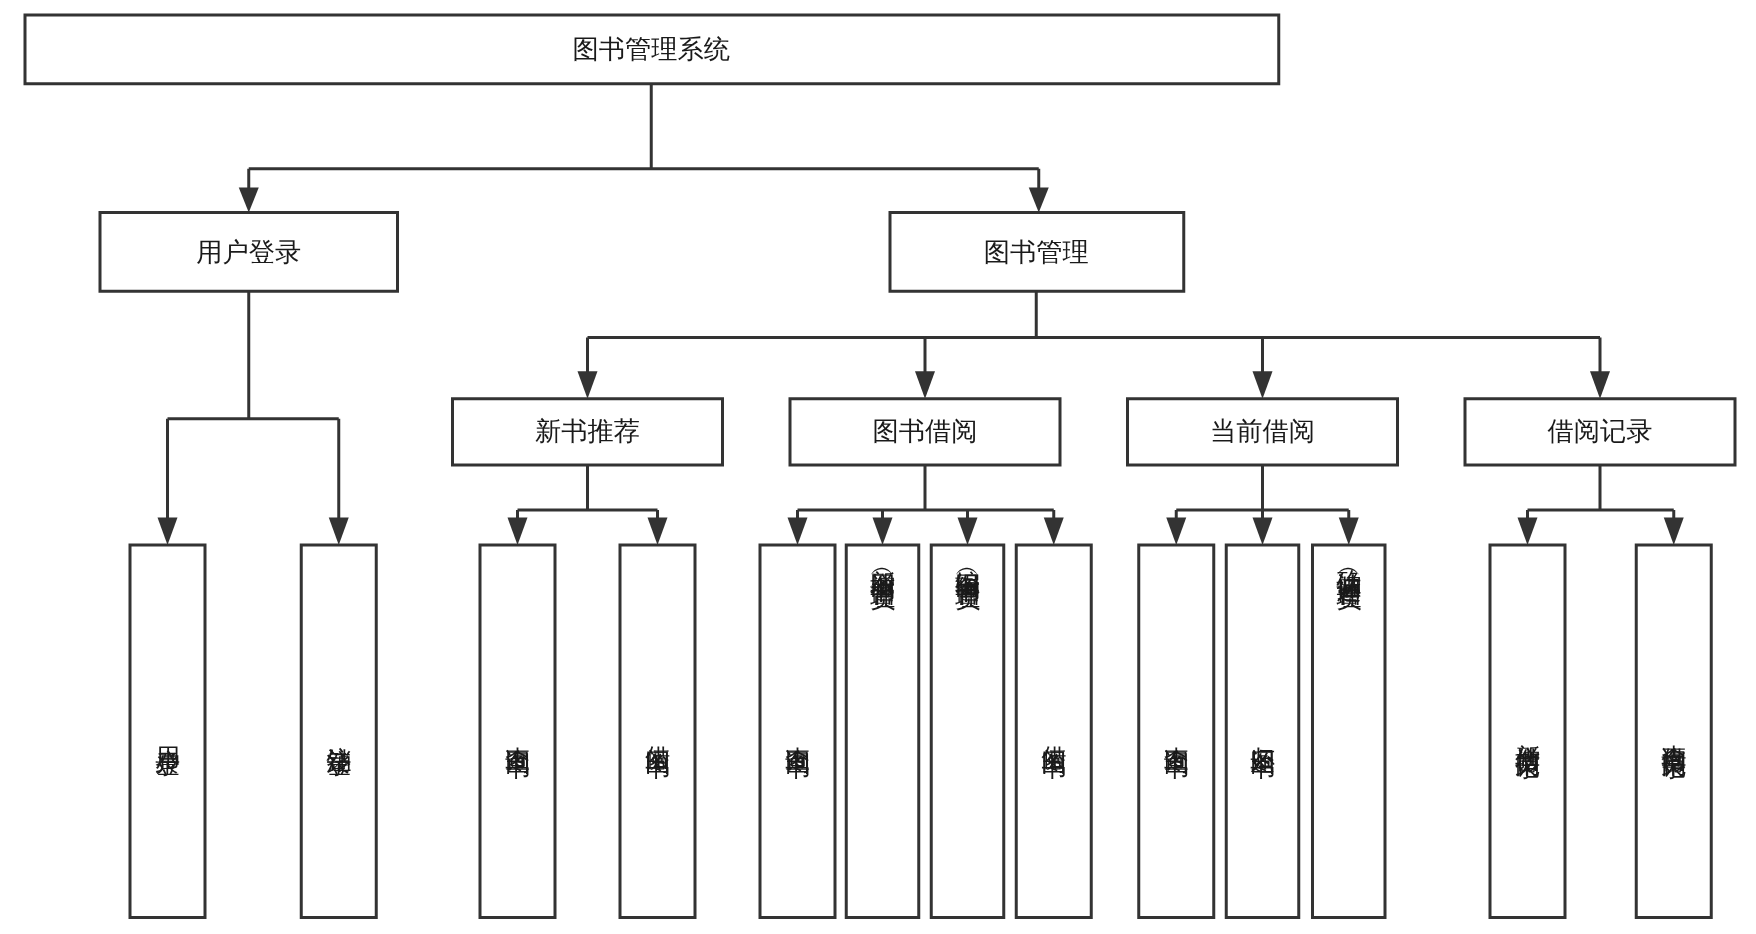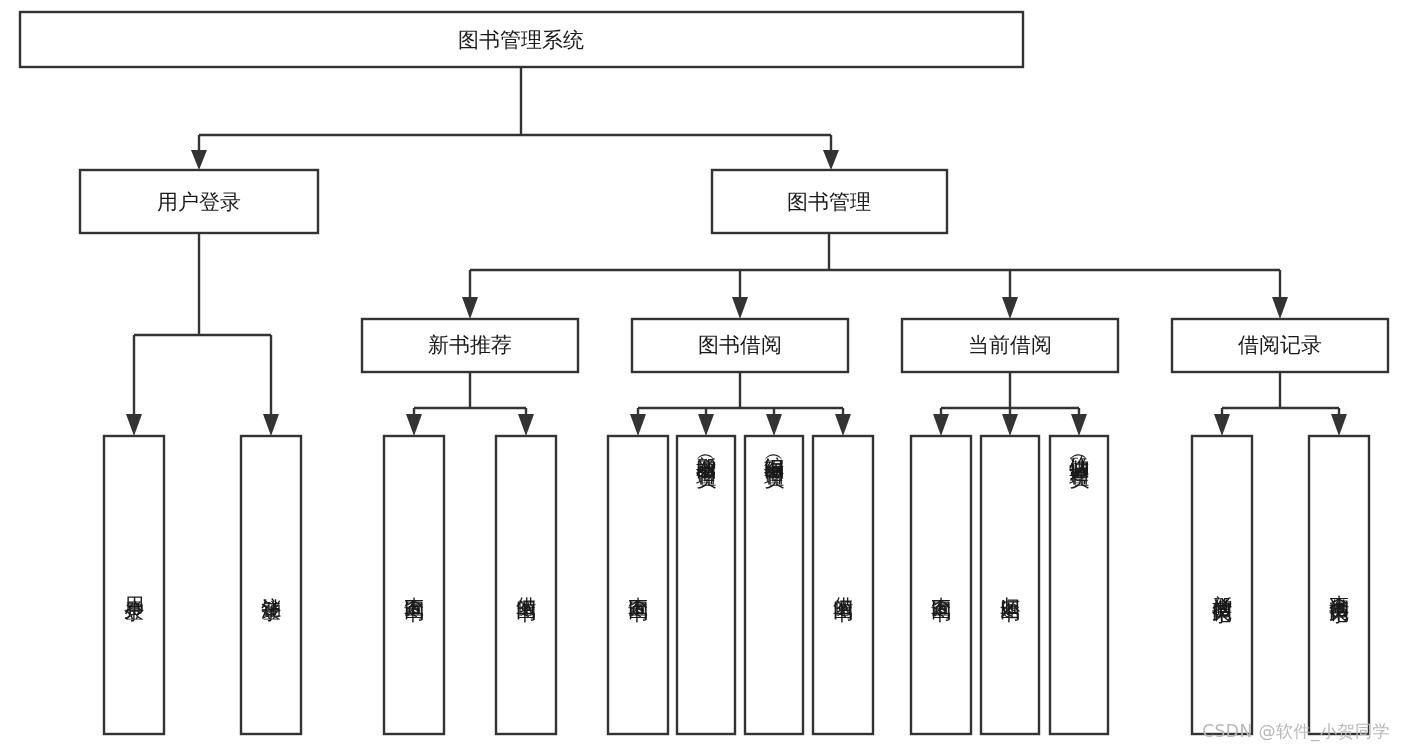--- a/index.html
+++ b/index.html
@@ -253,15 +253,14 @@
     <span class="leaf-label">确认归还（管理员）</span>
   </div>
 
   <div class="leaf-label-wrap" style="left:1192px; top:436px; width:60px; height:298px;">
     <span class="leaf-label">新增借阅记录</span>
   </div>
   <div class="leaf-label-wrap" style="left:1309px; top:436px; width:60px; height:298px;">
     <span class="leaf-label">查询借阅记录</span>
   </div>
 
-  <div id="watermark">CSDN @软件_小贺同学</div>
 
 </div>
 
 </body></html>

